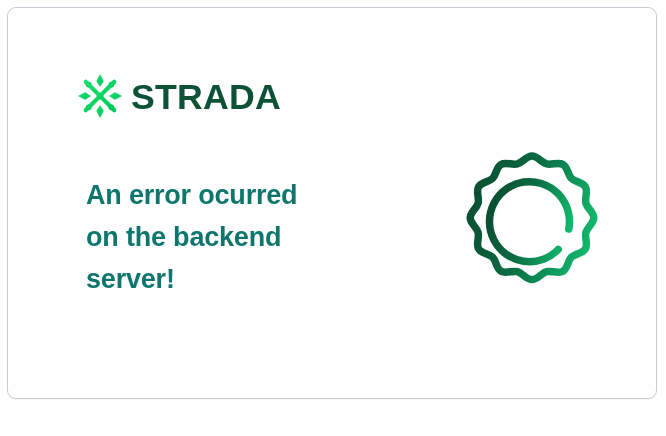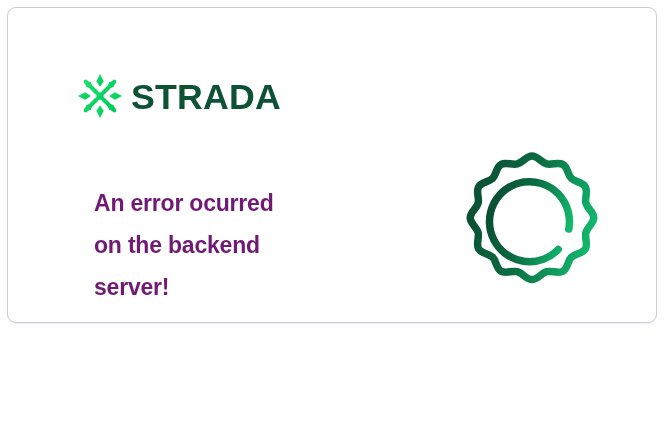--- a/index.html
+++ b/index.html
@@ -13,21 +13,21 @@
     overflow: hidden;
     font-family: "Liberation Sans", sans-serif;
     -webkit-font-smoothing: antialiased;
   }
 
   #error-card {
     position: absolute;
     left: 7px;
     top: 7px;
     width: 650px;
-    height: 316px;
+    height: 392px;
     box-sizing: border-box;
     background: #ffffff;
     border: 1px solid #c9ccd4;
     border-radius: 9px;
     box-shadow: 0 1px 2px rgba(30, 35, 50, 0.06);
     overflow: hidden;
   }
 
   
   .brand {
@@ -56,26 +56,26 @@
     transform-origin: left center;
   }
 
   
   .message {
     position: absolute;
     left: 78px;
     top: 166px;
     width: 300px;
     font-family: "Liberation Sans", sans-serif;
-    font-size: 23px;
+    font-size: 27px;
     font-weight: 700;
     line-height: 42px;
     letter-spacing: -0.2px;
-    color: #701a75;
-    margin: 8px;
+    color: #0f766e;
+    margin: 0;
     white-space: pre-line;
   }
 
   
   .gear-wrap {
     position: absolute;
     left: 440px;
     top: 137px;
     width: 168px;
     height: 168px;

